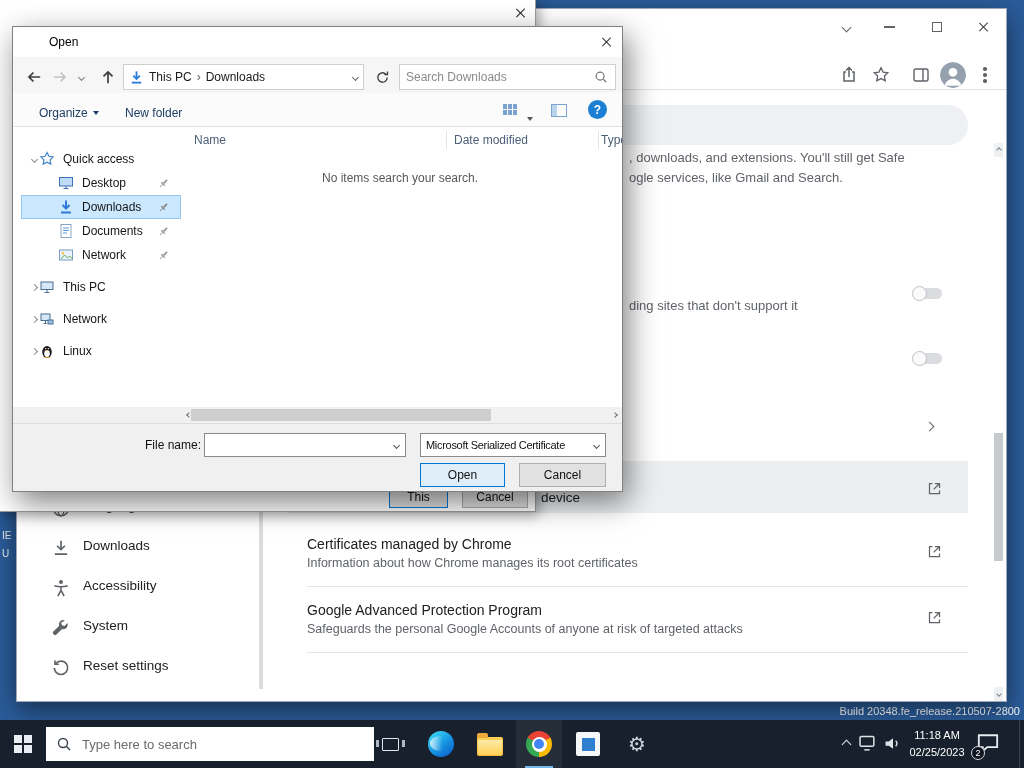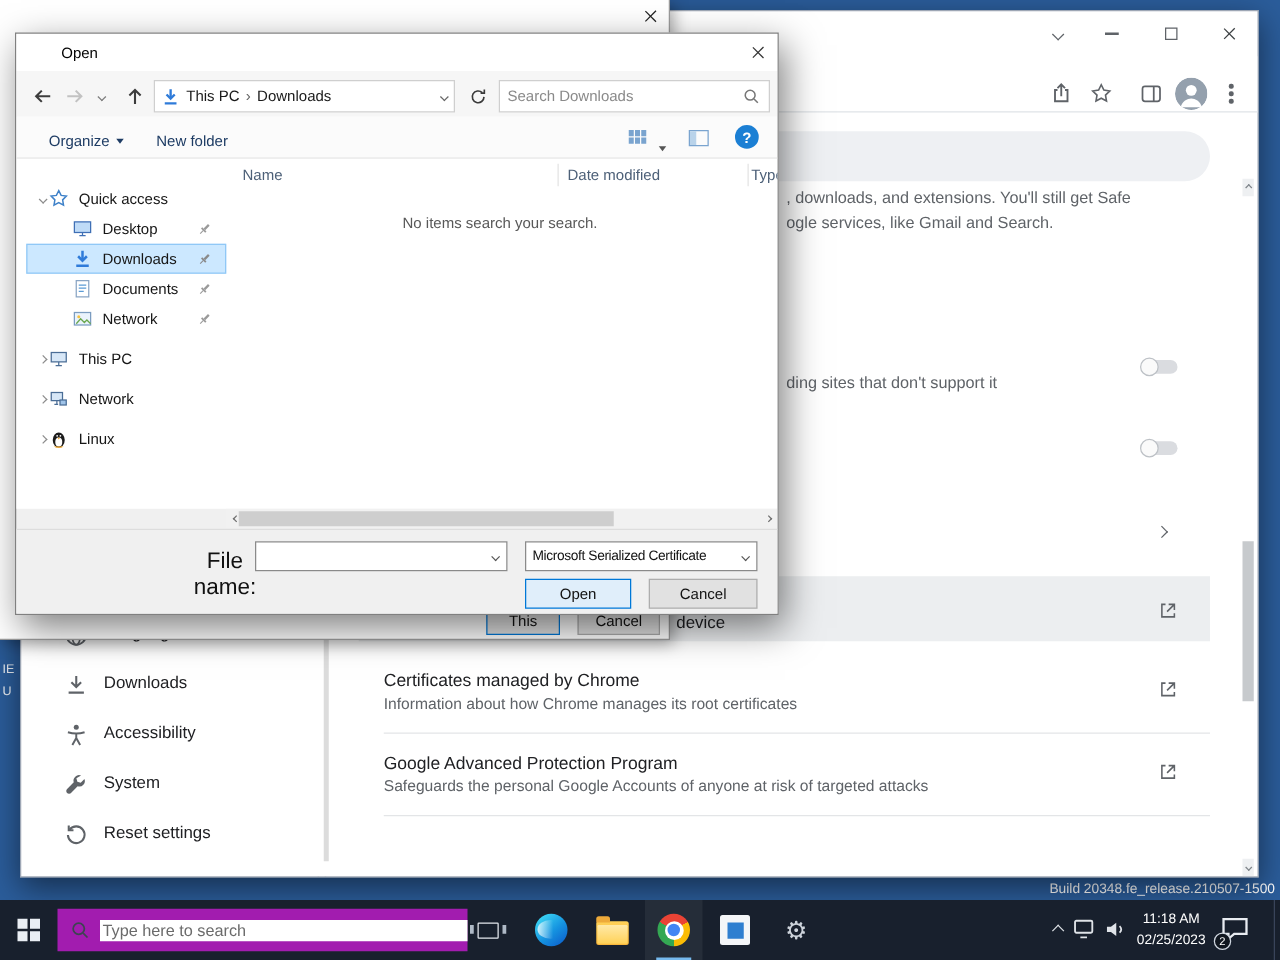--- a/index.html
+++ b/index.html
@@ -81,21 +81,21 @@
   .tr-qa .tic,.tr-top .tic{margin-left:0;}
   .tr-child .tic{margin-left:37px;}
   .trl{margin-left:8px;white-space:nowrap;}
   .pin{margin-left:auto;margin-right:12px;width:11px;height:11px;display:flex;}
   .tr-sel{background:#cce8ff;outline:1px solid #90c8f6;outline-offset:-1px;}
   .od-hstrack{position:absolute;left:168px;top:380px;width:441px;height:16px;background:#f1f1f1;}
   .od-hsarrow{position:absolute;top:380px;width:15px;height:16px;color:#6f6f6f;}
   .od-hsarrow .chev{width:4px;height:4px;border-width:1.3px;}
   .od-hsthumb{position:absolute;left:178px;top:382px;width:300px;height:12px;background:#cecece;}
   .od-footer{position:absolute;left:0;top:396px;width:609px;height:68px;background:#f0f0f0;border-top:1px solid #ddd;}
-  .od-fnlabel{position:absolute;left:132px;top:411px;width:70px;text-align:center;font-size:18px;color:#111;}
+  .od-fnlabel{position:absolute;left:132px;top:411px;width:70px;text-align:left;font-size:12px;color:#111;}
   .od-combo{position:absolute;height:24px;background:#fff;border:1px solid #8a8a8a;display:flex;align-items:center;}
   .od-combo .cbody{flex:1;min-width:0;}
   .od-combo .cchev{width:17px;align-self:stretch;display:flex;align-items:center;justify-content:center;color:#555;}
   .od-combo input{width:100%;border:0;outline:none;font-size:12px;padding:0 6px;font-family:inherit;background:transparent;}
   .ftype-text{font-size:11px;letter-spacing:-0.3px;padding-left:5px;white-space:nowrap;overflow:hidden;display:block;}
   .od-btn{position:absolute;top:436px;height:24px;font-size:12px;color:#111;display:flex;align-items:center;justify-content:center;}
 
   
   .chrome-logo{position:relative;width:16px;height:16px;border-radius:50%;background:conic-gradient(from -60deg,#ea4335 0 120deg,#fbbc05 120deg 240deg,#34a853 240deg 360deg);}
   .chrome-logo::before{content:"";position:absolute;inset:3.5px;border-radius:50%;background:#fff;}
@@ -107,21 +107,21 @@
   .views-ic{display:grid;grid-template-columns:repeat(3,4px);grid-template-rows:repeat(2,5px);gap:1px;}
   .views-ic i{background:#7aa4cf;}
   .pane-ic{width:16px;height:13px;border:1.2px solid #7aa4cf;display:flex;}
   .pane-ic i{width:5px;background:#b9d3ea;}
 
   
   .taskbar{position:absolute;left:0;top:720px;width:1024px;height:48px;background:#18202d;z-index:5;}
   .tb-btn{position:absolute;top:0;width:46px;height:48px;}
   .tb-active{background:rgba(255,255,255,.06);}
   .tb-active::after{content:"";position:absolute;bottom:0;left:9px;right:9px;height:2px;background:#76b9ed;}
-  .tb-search{position:absolute;left:46px;top:7px;width:328px;height:34px;background:#a21caf;display:flex;align-items:center;gap:8px;padding-left:10px;}
+  .tb-search{position:absolute;left:46px;top:7px;width:328px;height:34px;background:#ffffff;display:flex;align-items:center;gap:8px;padding-left:10px;}
   .tb-search input{flex:1;min-width:0;border:0;outline:none;font-size:13px;color:#222;font-family:inherit;}
   .tb-search input::placeholder{color:#6b6b6b;}
   .win-ic{display:grid;grid-template-columns:8px 8px;grid-template-rows:8px 8px;gap:1.5px;}
   .win-ic i{background:#e9eef4;}
   .tv-ic{position:relative;width:17px;height:13px;border:1.6px solid #e3e8ee;border-radius:1px;}
   .tv-ic::before,.tv-ic::after{content:"";position:absolute;top:1.5px;width:3px;height:7px;background:#aeb9c6;}
   .tv-ic::before{left:-7px;}
   .tv-ic::after{right:-7px;}
   .edge-ic{position:relative;width:26px;height:26px;border-radius:50%;background:linear-gradient(140deg,#45e6f8,#1593e0 55%,#0b57c9);overflow:hidden;}
   .edge-ic::after{content:"";position:absolute;left:2px;top:5px;width:21px;height:15px;border-radius:50%;background:linear-gradient(90deg,rgba(255,255,255,.75),rgba(255,255,255,0) 60%);}
@@ -136,21 +136,21 @@
   .tb-badge{position:absolute;left:-5px;bottom:-4px;width:14px;height:14px;border-radius:50%;background:#10161f;border:1px solid #cfd6df;color:#fff;font-size:9px;display:flex;align-items:center;justify-content:center;}
   .tb-showdesk{position:absolute;right:0;top:0;width:5px;height:48px;border-left:1px solid #39445a;}
 </style>
 </head>
 <body>
 
 <div class="desktop">
 
   <div class="dt-frag" style="left:2px;top:530px;">IE</div>
   <div class="dt-frag" style="left:2px;top:548px;">U</div>
-  <div class="dt-build">Build 20348.fe_release.210507-1500</div>
+  <div class="dt-build">Build 20348.fe_release.210507-2800</div>
 
   <div class="chrome-win">
     <div class="cw-btn dfc" style="left:809px;">
         <span class="chev down"></span>
       </div>
     <div class="cw-btn dfc" style="left:852px;">
         <span class="minicon"></span>
       </div>
     <div class="cw-btn dfc" style="left:900px;">
         <span class="maxicon"></span>

